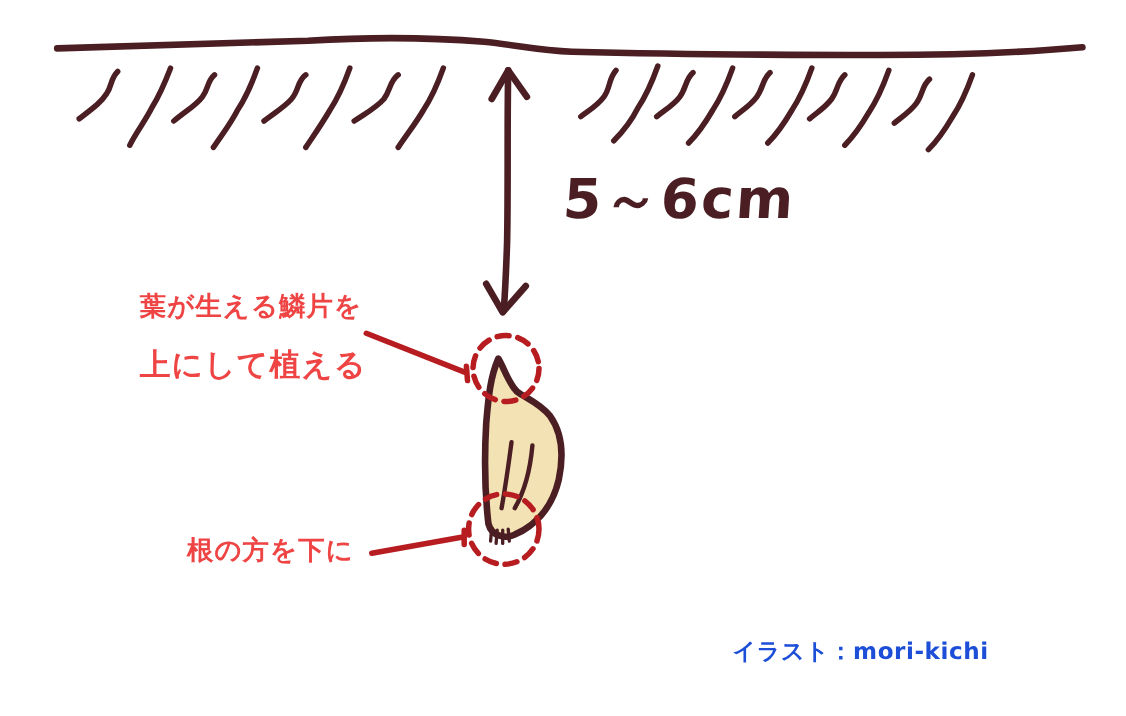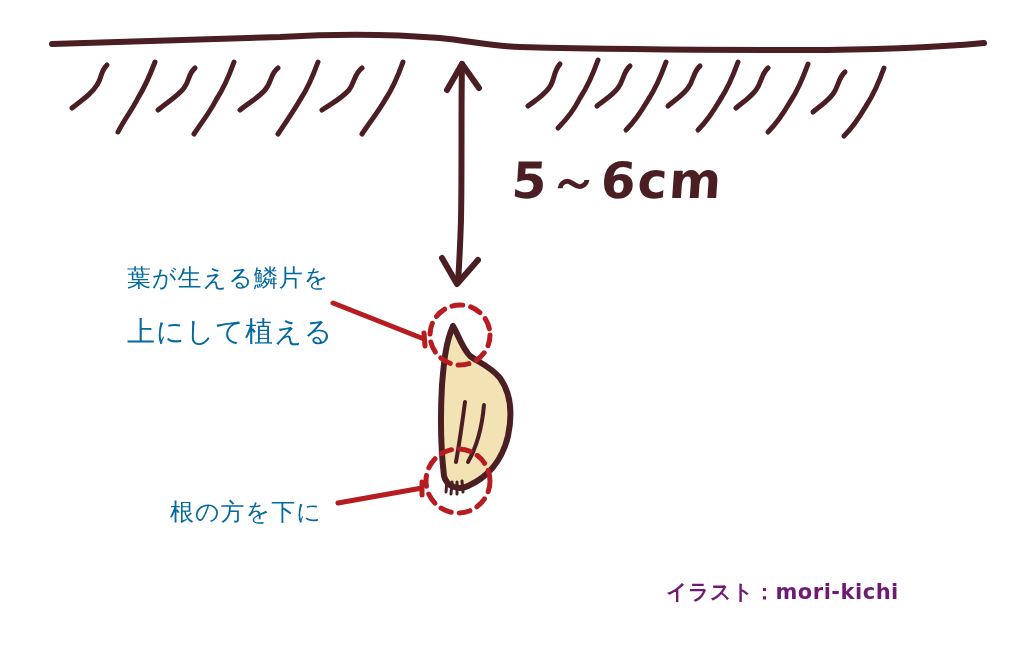--- a/index.html
+++ b/index.html
@@ -1,25 +1,25 @@
 <!DOCTYPE html>
 <html><head>
 <meta charset="utf-8">
 <style>
   html, body { margin: 0; padding: 0; background: #ffffff; }
   body { width: 1024px; height: 651px; position: relative; overflow: hidden;
          font-family: "DejaVu Sans", "Liberation Sans", sans-serif; }
   .canvas { position: absolute; left: 0; top: 0; width: 1024px; height: 651px; }
-  .label { position: absolute; font-weight: normal; color: #0369a1; white-space: nowrap;
+  .label { position: absolute; font-weight: bold; color: #ef4444; white-space: nowrap;
            font-family: "DejaVu Sans", "Liberation Sans", sans-serif; letter-spacing: 1px; }
   .label-upper-1 { left: 127px; top: 262px; font-size: 24px; }
   .label-upper-2 { left: 127px; top: 313px; font-size: 28px; }
-  .label-lower { left: 170px; top: 484px; font-size: 24px; margin-top: 12px; }
+  .label-lower { left: 170px; top: 484px; font-size: 24px; }
   .credit { position: absolute; left: 666px; top: 578px; font-size: 21px; font-weight: bold;
-            color: #701a75; letter-spacing: 0.5px; }
+            color: #1d4ed8; letter-spacing: 0.5px; }
   .measure { position: absolute; left: 512px; top: 148px; font-size: 50px; color: #4a1e22;
              font-family: "DejaVu Sans", "Liberation Sans", sans-serif; font-weight: bold;
              letter-spacing: 2px; transform: skewX(-4deg); }
 </style>
 </head>
 <body>
 
 <svg class="canvas" viewBox="0 0 1024 651" width="1024" height="651" xmlns="http://www.w3.org/2000/svg">
 
   <path d="M52,44 C120,42 200,40 280,37 C330,34 380,33 440,38 C470,41 490,46 520,47 C600,49 700,50 800,50 C880,50 940,47 984,43" fill="none" stroke="#4a1e22" stroke-width="6" stroke-linecap="round"></path>

